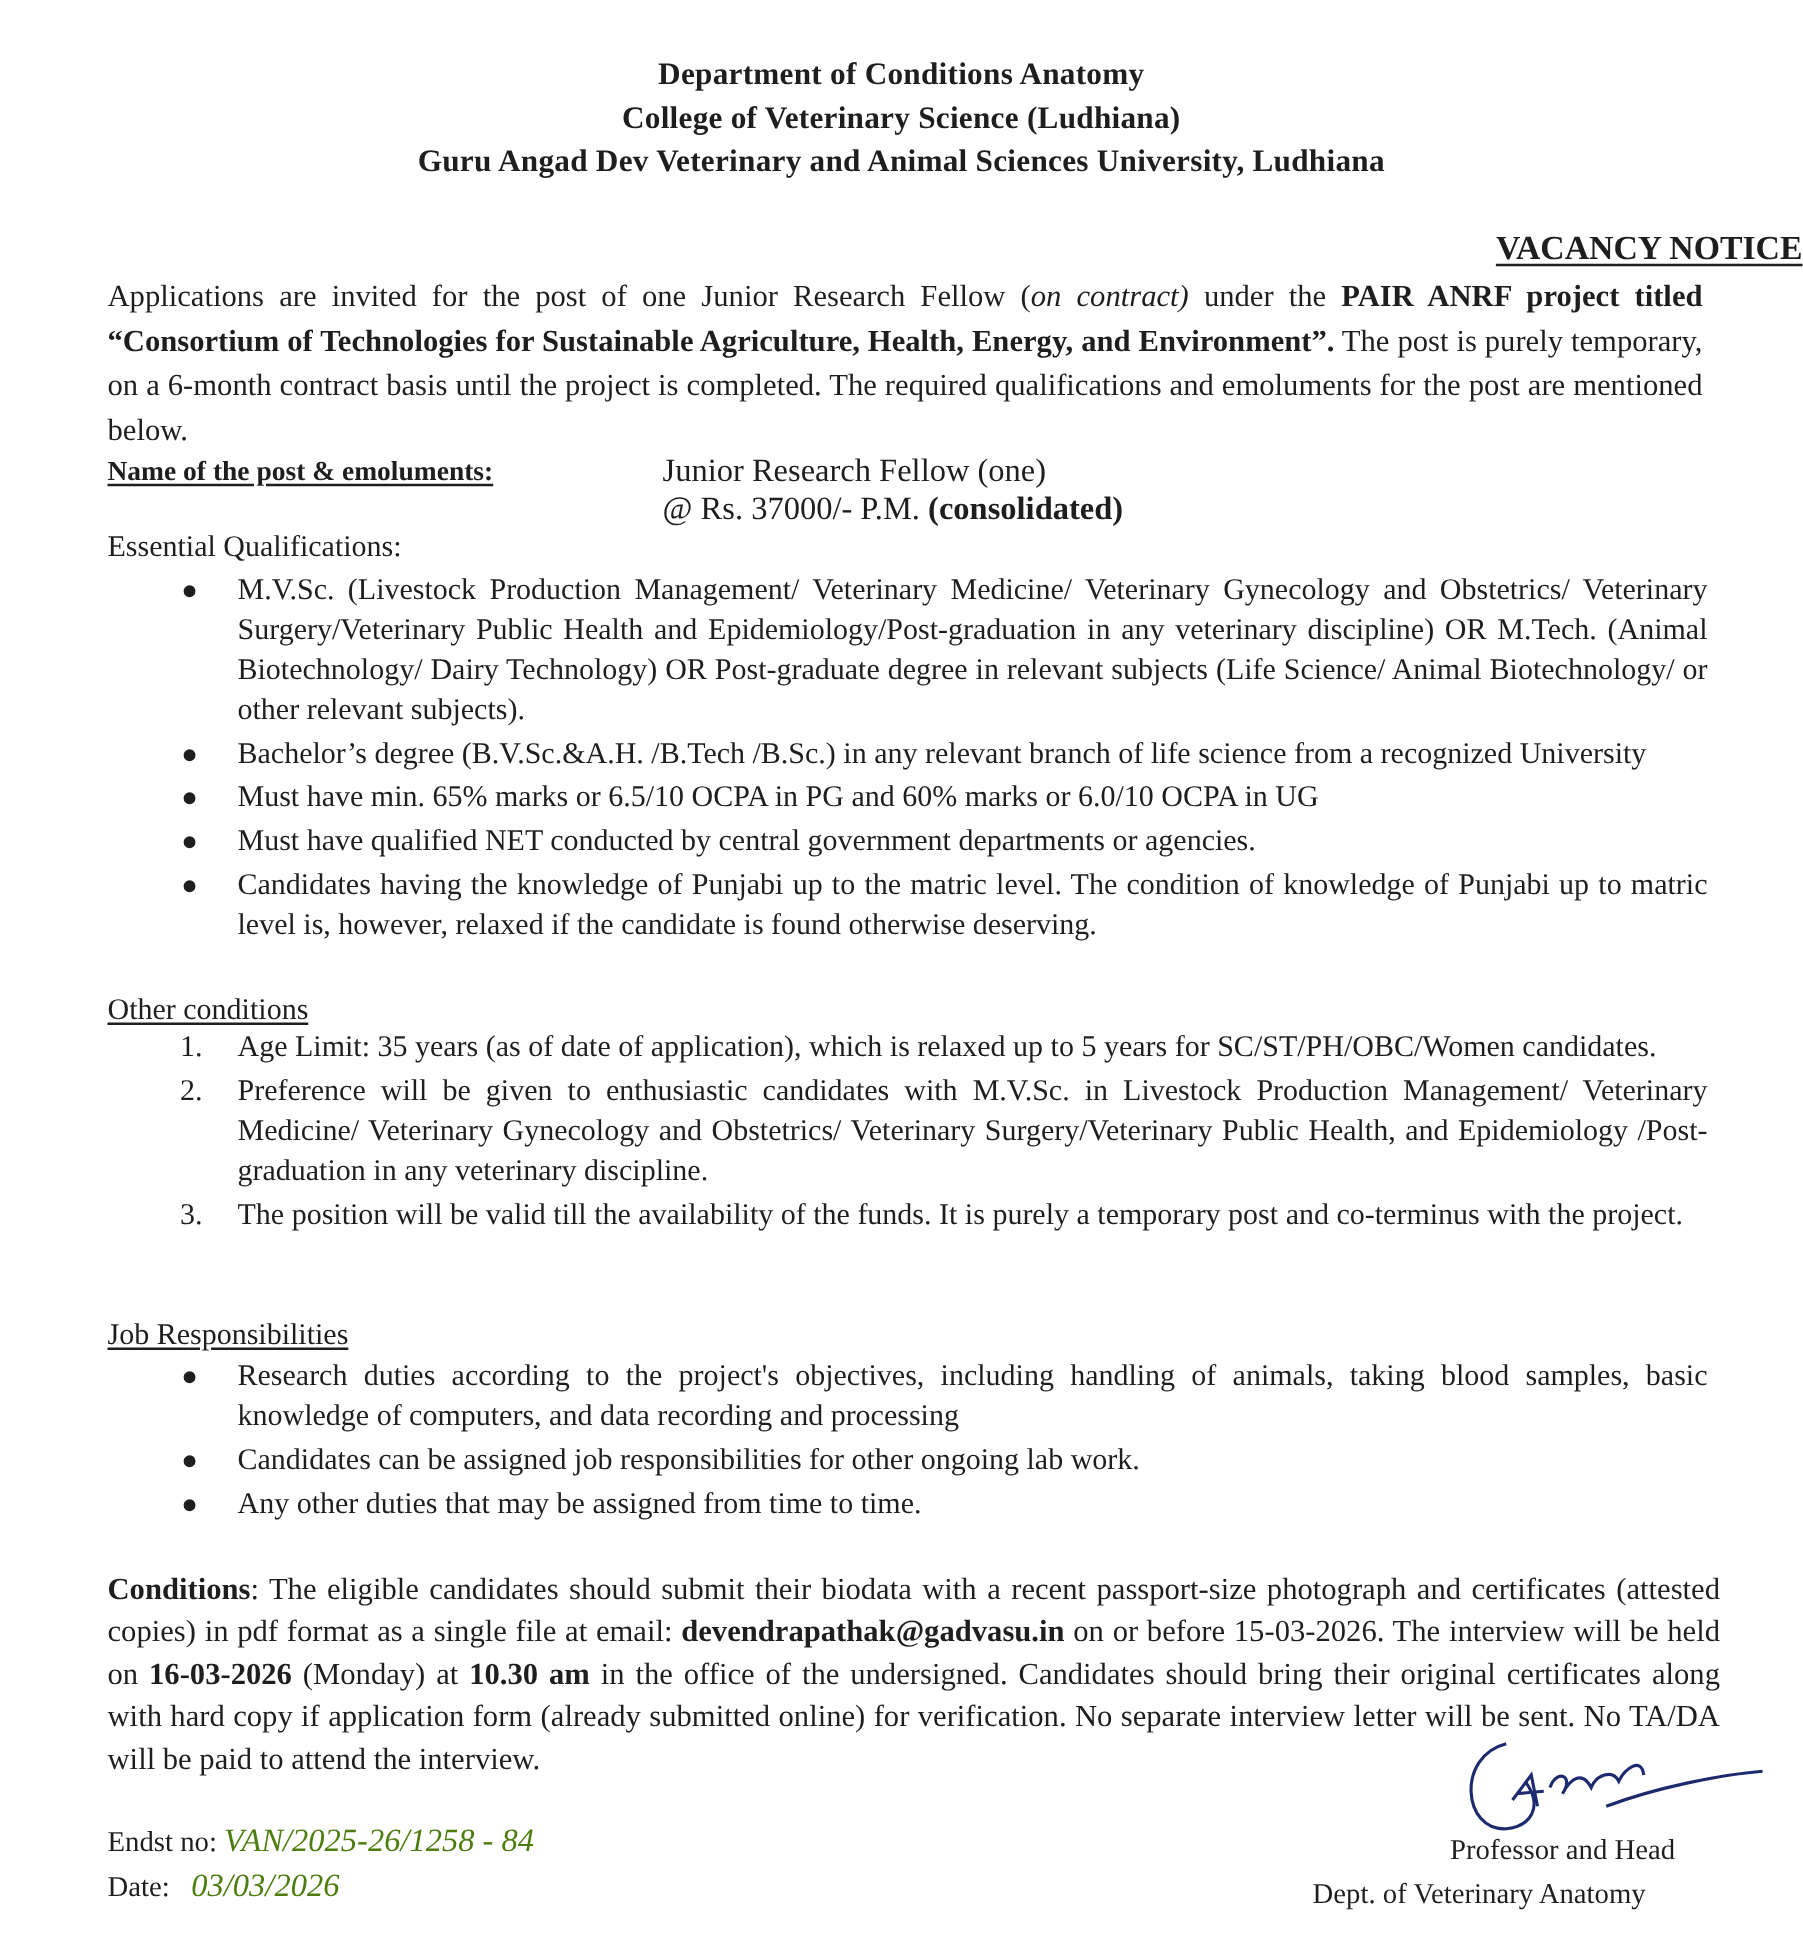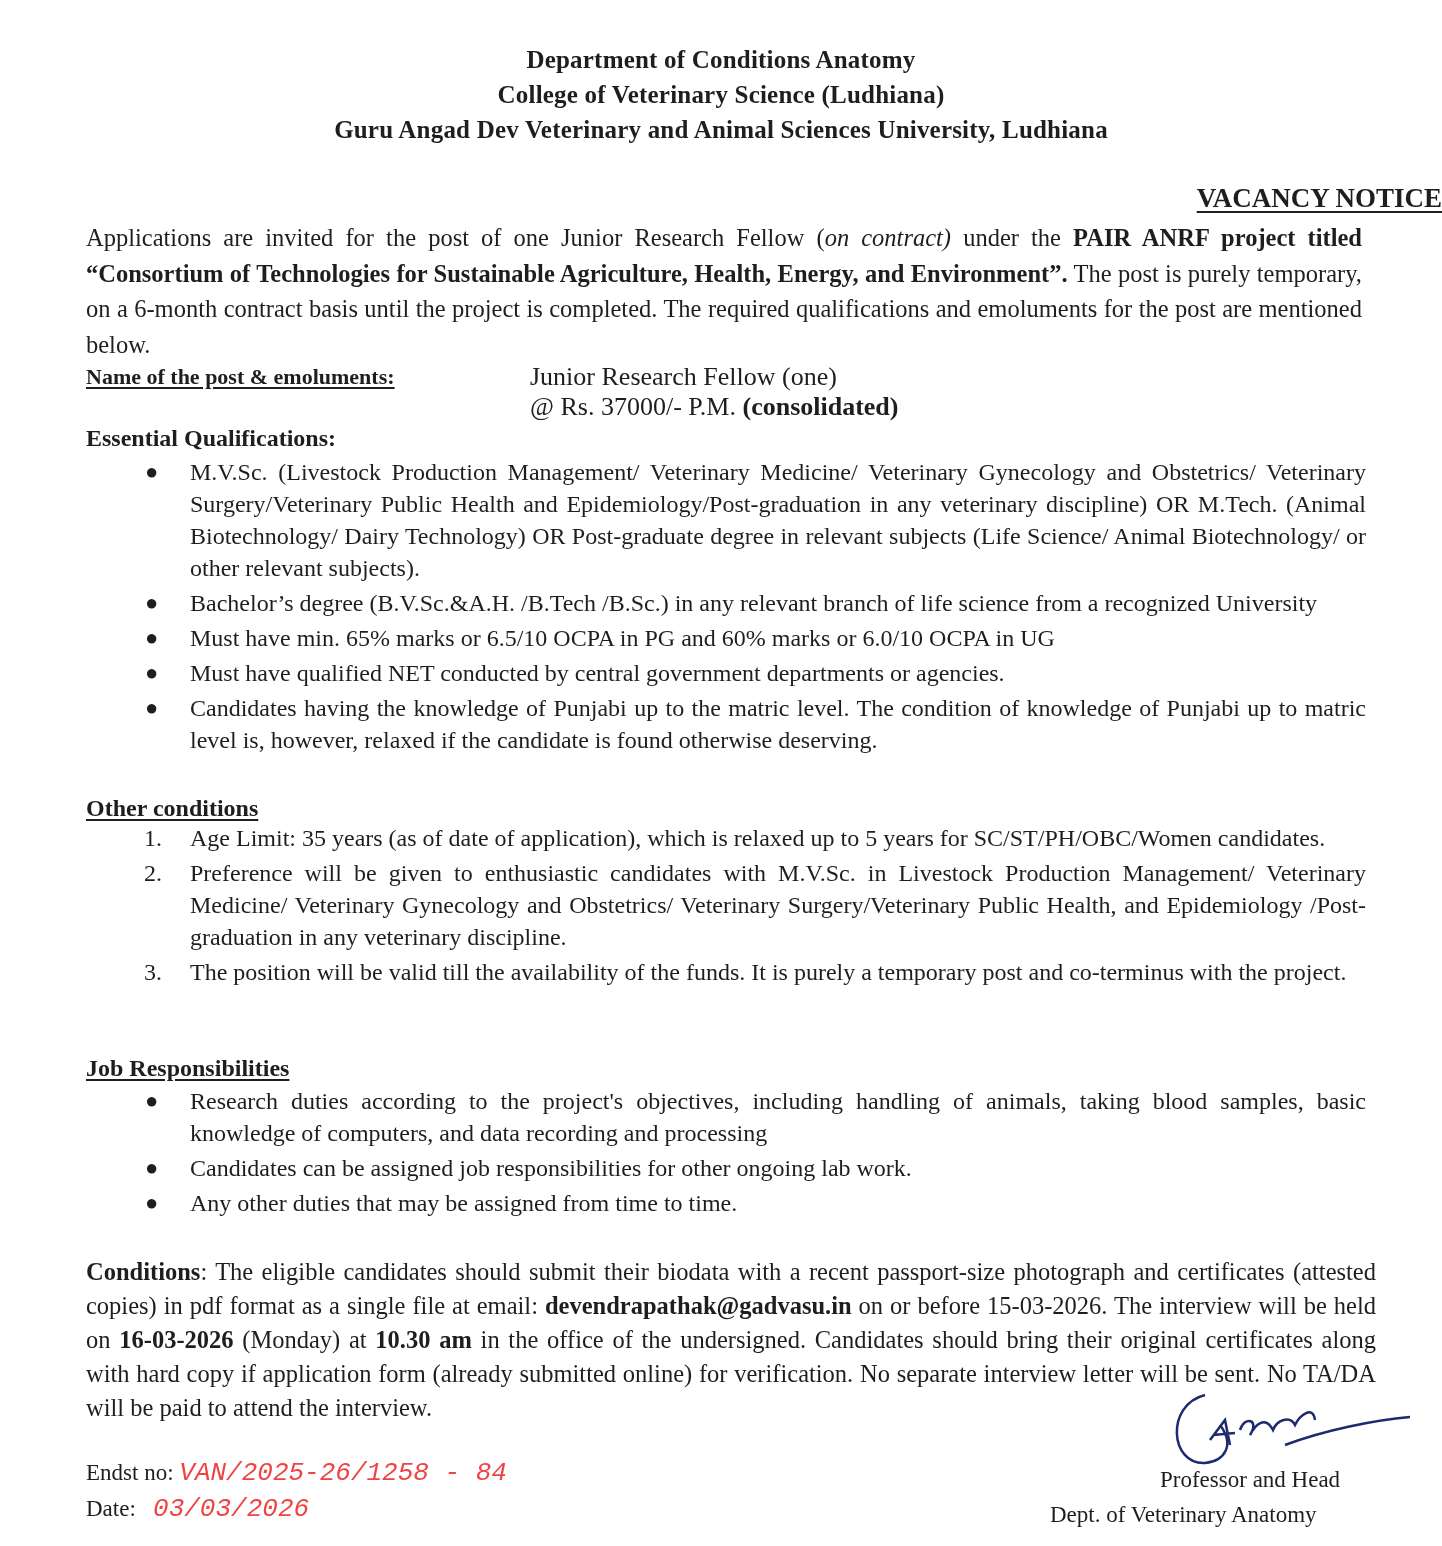--- a/index.html
+++ b/index.html
@@ -11,27 +11,27 @@
   .page { position: absolute; left: 0; top: 0; width: 1442px; height: 1546px; }
   .hdr { position: absolute; left: 0; width: 1442px; text-align: center; font-weight: bold; font-size: 25px; letter-spacing: 0.2px; }
   .title { position: absolute; left: 0; width: 1442px; text-align: right; top: 183px; font-size: 27px; font-weight: bold; }
   .title span { text-decoration: underline; text-decoration-thickness: 2px; text-underline-offset: 4px; }
   .para { position: absolute; left: 86px; width: 1276px; font-size: 24.5px; line-height: 35.5px; text-align: justify; }
   .b { font-weight: bold; }
   .i { font-style: italic; }
   .ul { text-decoration: underline; text-decoration-thickness: 2px; text-underline-offset: 3px; }
   .label-left { position: absolute; left: 86px; font-size: 22px; font-weight: bold; }
   .post-val { position: absolute; left: 530px; font-size: 26px; }
-  .section-h { position: absolute; left: 86px; font-size: 24px; font-weight: bold; }
+  .section-h { position: absolute; left: 86px; font-size: 24px; font-weight: normal; }
   .list { position: absolute; left: 140px; width: 1226px; font-size: 24px; line-height: 32px; }
   .item { position: relative; padding-left: 50px; text-align: justify; }
   .bullet { position: absolute; left: 5px; top: 0; font-size: 22px; }
   .num { position: absolute; left: 4px; top: 0; }
   .sig-block { position: absolute; font-size: 23px; }
-  .hand { font-family: Liberation Mono, monospace; color: #ef4444; font-style: italic; }
+  .hand { font-family: Liberation Serif, serif; color: #4d7c0f; font-style: italic; }
 </style>
 </head>
 <body>
 
 <div class="page">
 
   <div class="hdr" style="top:46px">Department of Conditions Anatomy</div>
   <div class="hdr" style="top:81px">College of Veterinary Science (Ludhiana)</div>
   <div class="hdr" style="top:116px">Guru Angad Dev Veterinary and Animal Sciences University, Ludhiana</div>
 

